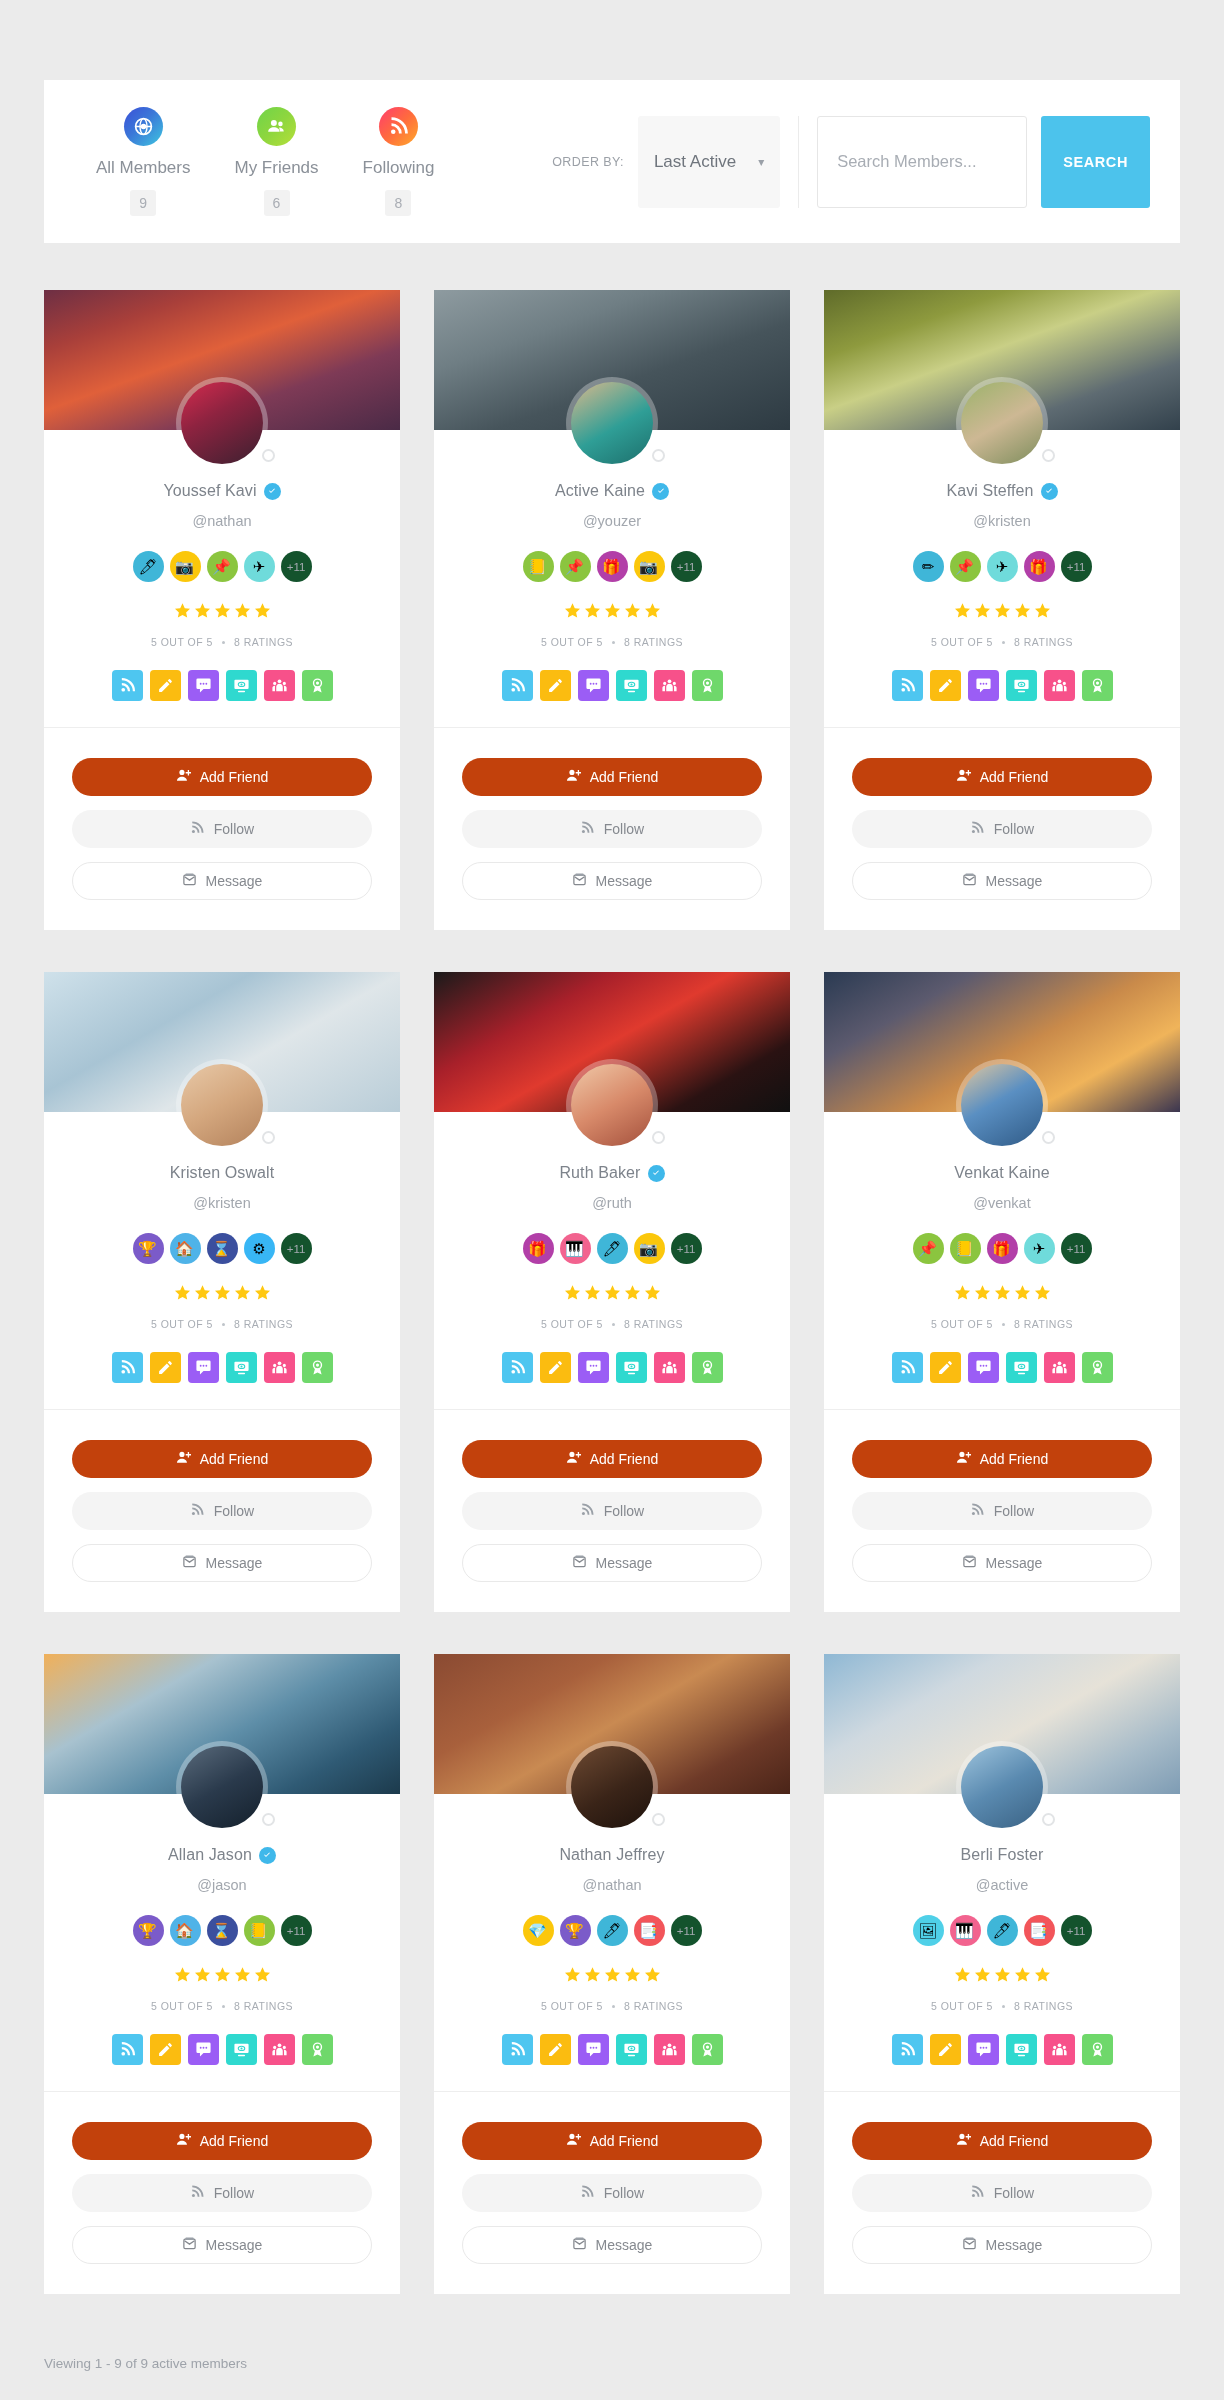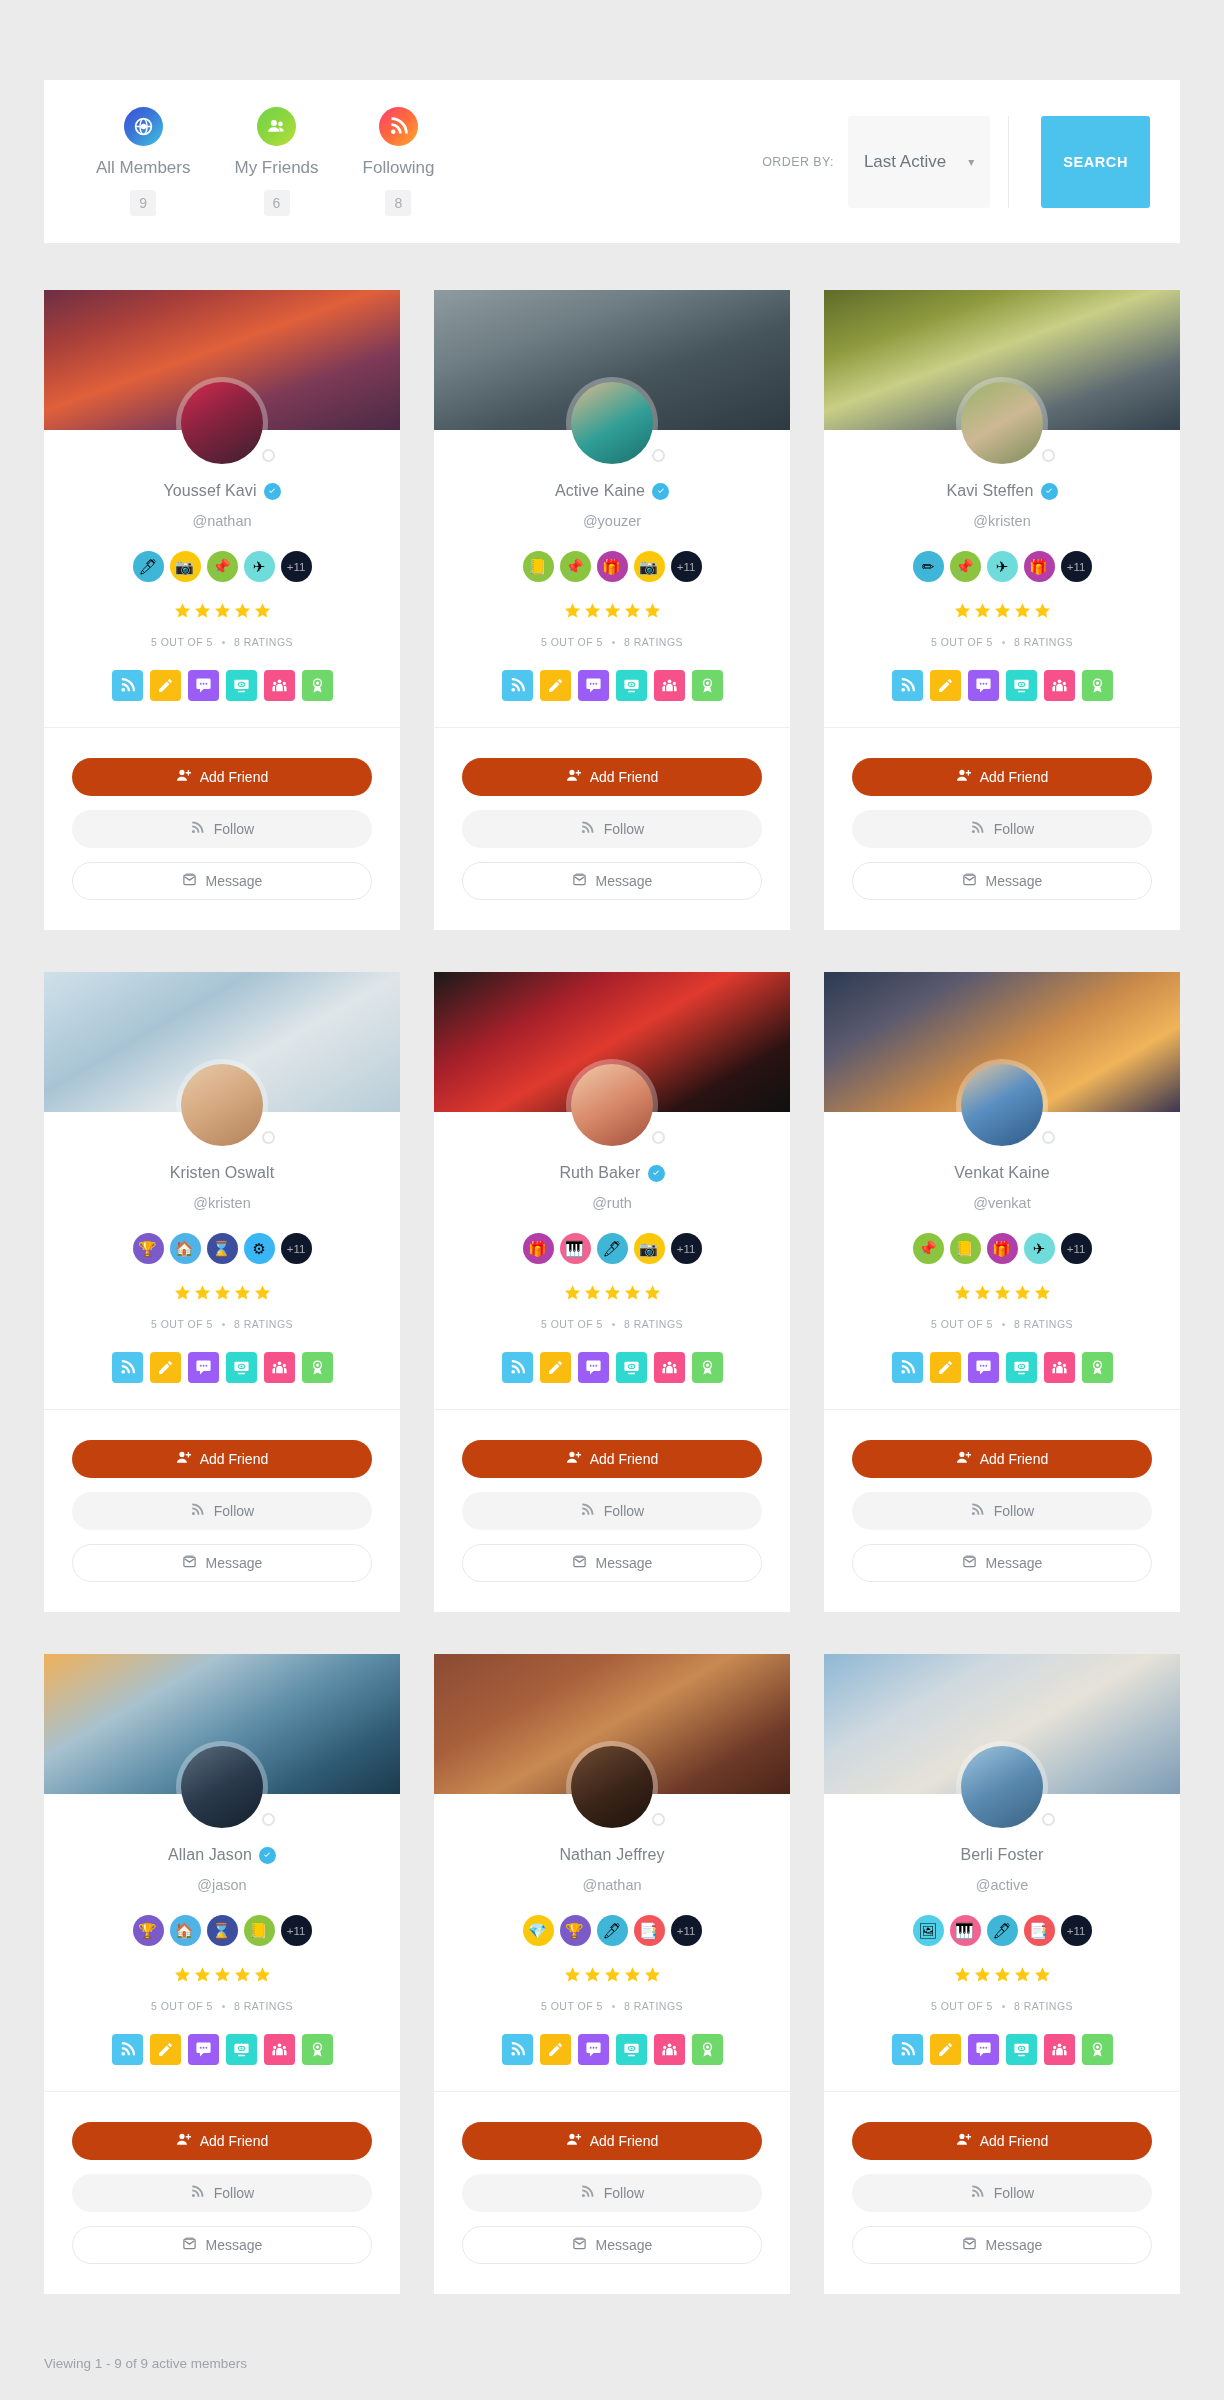--- a/index.html
+++ b/index.html
@@ -117,21 +117,21 @@
 
   
   .badges { display: flex; justify-content: center; gap: 6px; margin-top: 22px; }
   .badge {
     width: 31px; height: 31px; border-radius: 50%;
     display: flex; align-items: center; justify-content: center;
     font-size: 14px; flex: none; overflow:hidden;
   }
   .badge span { font-size: 15px; line-height:1; filter: saturate(1.25); }
   .badge-more {
-    width: 31px; height: 31px; border-radius: 50%; background: #0f172a;
+    width: 31px; height: 31px; border-radius: 50%; background: #14532d;
     color: #a5aab1; font-size: 11.5px; display: flex; align-items: center;
     justify-content: center; flex: none;
   }
 
   
   .stars { margin-top: 20px; display: flex; justify-content: center; gap: 3px; }
   .stars svg { width: 17px; height: 17px; fill: #ffc810; }
   .ratinfo {
     margin-top: 13px; font-size: 10.5px; color: #a8adb4; letter-spacing: .5px;
     display: flex; align-items: center; justify-content: center; gap: 9px;
@@ -213,20 +213,21 @@
         </div>
       </div>
 
     <div class="order-wrap">
       <span class="order-label">ORDER BY:</span>
       <div class="order-select">
         <span>Last Active</span>
         <span class="caret">▾</span>
       </div>
       <div class="sep"></div>
+      <input class="search-input" type="text" placeholder="Search Members..." style="">
       <button class="search-btn">SEARCH</button>
     </div>
   </div>
 
   <div class="grid" id="grid">
       <div class="card">
         <div class="cover">
           <div class="cbg" style="background:linear-gradient(160deg,#6d2f44 0%,#a83f3a 22%,#e0603a 45%,#7e3a56 70%,#4a2a46 100%)"></div>
         </div>
         <div class="av-wrap">

